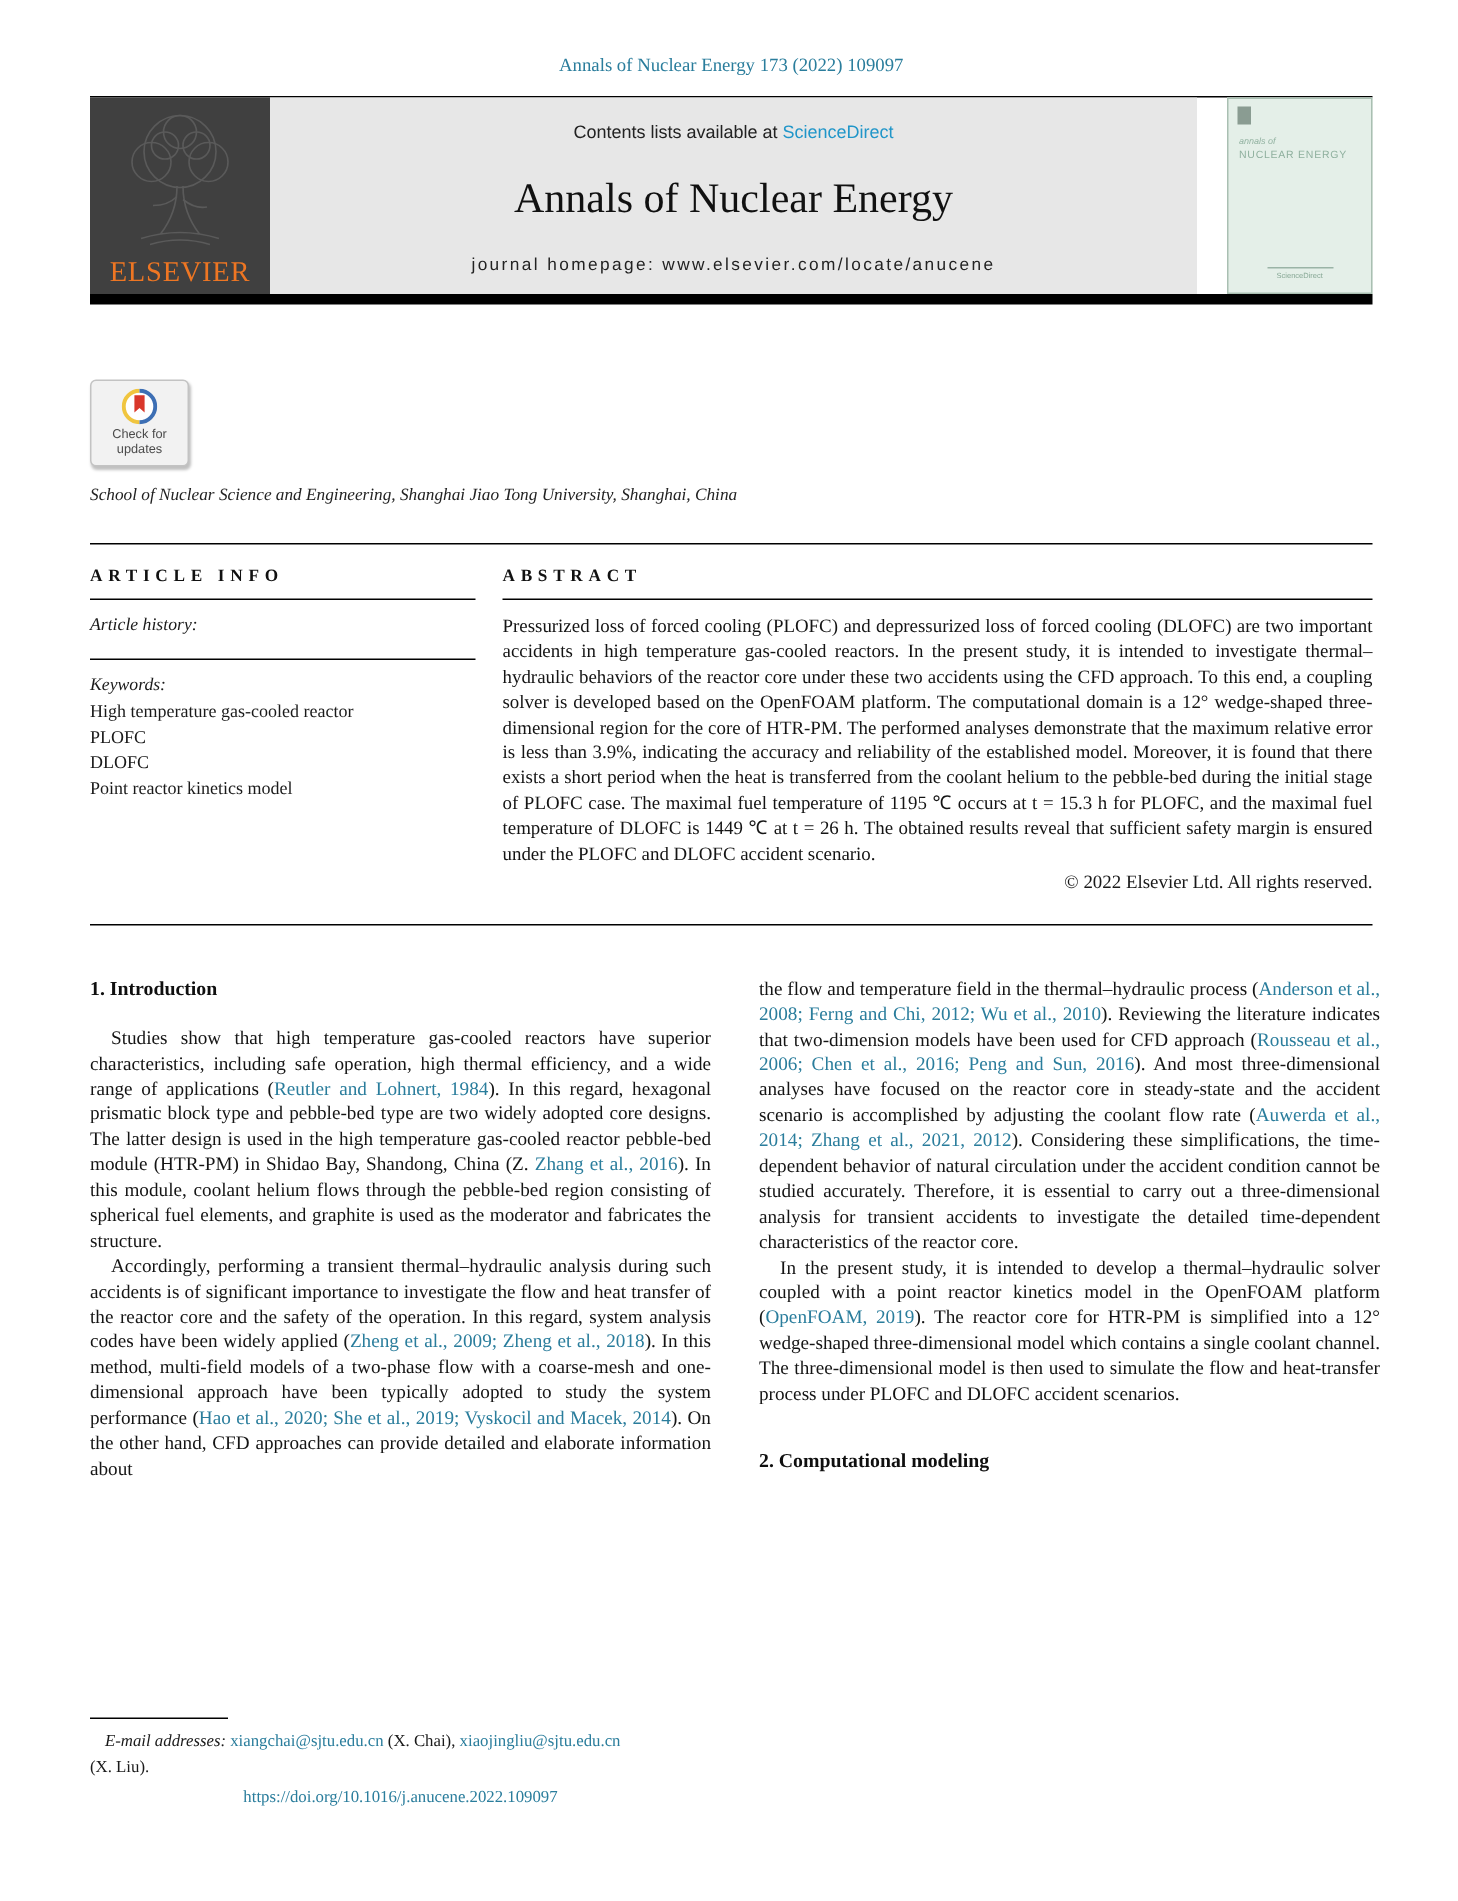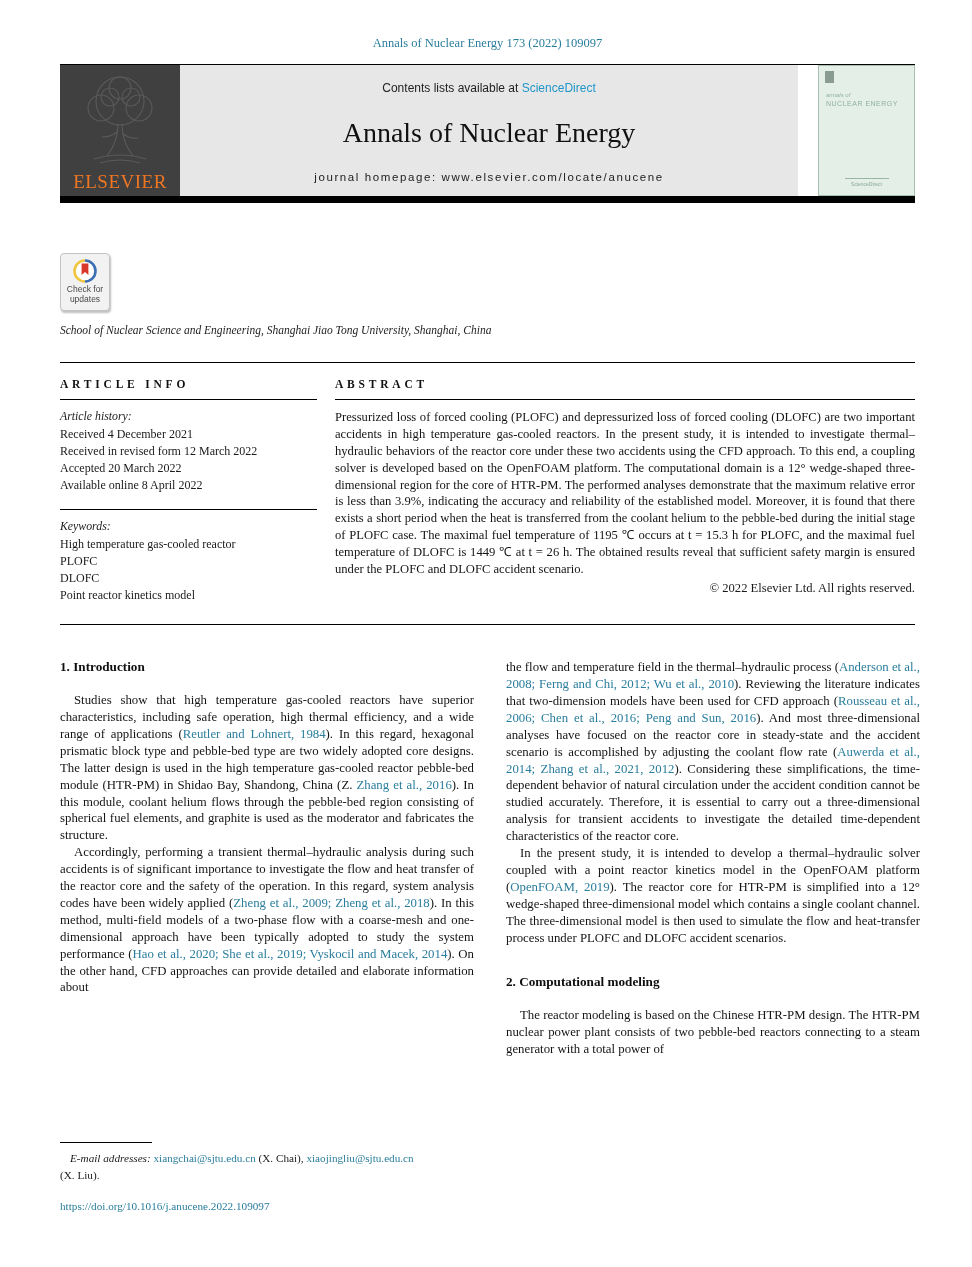--- a/index.html
+++ b/index.html
@@ -32,21 +32,21 @@
   .cover-line2 { position:absolute; top:34px; left:7px; font-size:7px; color:#8fb09e; letter-spacing:0.5px; }
   .cover-footer { position:absolute; bottom:8px; left:0; right:0; text-align:center; }
   .cover-bar { width:44px; border-top:1px solid #9ab4a6; margin:0 auto 2px; }
   .cover-footer-text { font-size:5px; color:#88a996; }
   .black-bar { height:7px; background:#000; }
 
   
   .title-row { display:flex; justify-content:space-between; margin-top:42px; }
   .paper-title { font-size:23.5px; line-height:1.33; width:712px; color:#0f0f0f; }
   .check-badge {
-    margin-top:8px; width:50px; height:58px; background:#f2f2f2; border:1px solid #c3c3c3; border-radius:4px;
+    margin-top:8px; width:66px; height:58px; background:#f2f2f2; border:1px solid #c3c3c3; border-radius:4px;
     box-shadow:1px 2px 2px rgba(0,0,0,0.25);
     display:flex; flex-direction:column; align-items:center; justify-content:center; gap:2px;
   }
   .check-badge-text { font-family:"Liberation Sans", sans-serif; font-size:8.5px; color:#4a4a4a; line-height:1.15; text-align:center; }
   .authors { margin-top:20px; font-size:15.5px; color:#111; }
   .affiliation { margin-top:13px; font-size:11.5px; font-style:italic; color:#222; }
 
   .rule-full { border-top:1px solid #000; }
   .rule-title-sep { margin-top:26px; }
 
@@ -74,21 +74,21 @@
   .cite { color:#2a7d9c; }
   .sup { font-size:11px; vertical-align:super; }
 
   
   .footnote-block { margin-top:auto; }
   .fn-rule { width:92px; border-top:1px solid #000; margin-bottom:7px; }
   .fn-text { font-size:11.2px; line-height:1.5; color:#1a1a1a; }
   .fn-indent { padding-left:10px; }
   .email-label { font-style:italic; }
   .email-link { color:#2a7d9c; }
-  .doi-block { margin-top:15px; font-size:11.2px; line-height:1.5; }
+  .doi-block { margin-top:3px; font-size:11.2px; line-height:1.5;text-align:center; }
   .doi-link { color:#2a7d9c; }
 </style>
 </head>
 <body>
 
 <div class="page">
   <div class="content">
 
     <div class="top-cite">Annals of Nuclear Energy 173 (2022) 109097</div>
 
@@ -146,26 +146,20 @@
 
     <div class="affiliation">School of Nuclear Science and Engineering, Shanghai Jiao Tong University, Shanghai, China</div>
 
     <div class="rule-full rule-title-sep"></div>
 
     <div class="info-abs">
       <div class="info-col">
         <div class="block-heading">ARTICLE INFO</div>
         <div class="head-rule"></div>
         <div class="info-label">Article history:</div>
-        <div class="info-list">
-            <div>Received 4 December 2021</div>
-            <div>Received in revised form 12 March 2022</div>
-            <div>Accepted 20 March 2022</div>
-            <div>Available online 8 April 2022</div>
-          </div>
         <div class="info-divider"></div>
         <div class="info-label">Keywords:</div>
         <div class="info-list">
             <div>High temperature gas-cooled reactor</div>
             <div>PLOFC</div>
             <div>DLOFC</div>
             <div>Point reactor kinetics model</div>
           </div>
       </div>
       <div class="abs-col">
@@ -199,20 +193,17 @@
           </div>
         </div>
       </div>
 
       <div class="col">
         <div>
             <p class="para"><span>the flow and temperature field in the thermal–hydraulic process (</span><span class="cite">Anderson et al., 2008; Ferng and Chi, 2012; Wu et al., 2010</span><span>). Reviewing the literature indicates that two-dimension models have been used for CFD approach (</span><span class="cite">Rousseau et al., 2006; Chen et al., 2016; Peng and Sun, 2016</span><span>). And most three-dimensional analyses have focused on the reactor core in steady-state and the accident scenario is accomplished by adjusting the coolant flow rate (</span><span class="cite">Auwerda et al., 2014; Zhang et al., 2021, 2012</span><span>). Considering these simplifications, the time-dependent behavior of natural circulation under the accident condition cannot be studied accurately. Therefore, it is essential to carry out a three-dimensional analysis for transient accidents to investigate the detailed time-dependent characteristics of the reactor core.</span></p>
             <p class="para indent"><span>In the present study, it is intended to develop a thermal–hydraulic solver coupled with a point reactor kinetics model in the OpenFOAM platform (</span><span class="cite">OpenFOAM, 2019</span><span>). The reactor core for HTR-PM is simplified into a 12° wedge-shaped three-dimensional model which contains a single coolant channel. The three-dimensional model is then used to simulate the flow and heat-transfer process under PLOFC and DLOFC accident scenarios.</span></p>
           </div>
         <div class="sec-heading sec-heading-2">2. Computational modeling</div>
-        <div>
-            <p class="para indent"><span>The reactor modeling is based on the Chinese HTR-PM design. The HTR-PM nuclear power plant consists of two pebble-bed reactors connecting to a steam generator with a total power of</span></p>
-          </div>
       </div>
     </div>
 
   </div>
 </div>
 
 </body></html>

